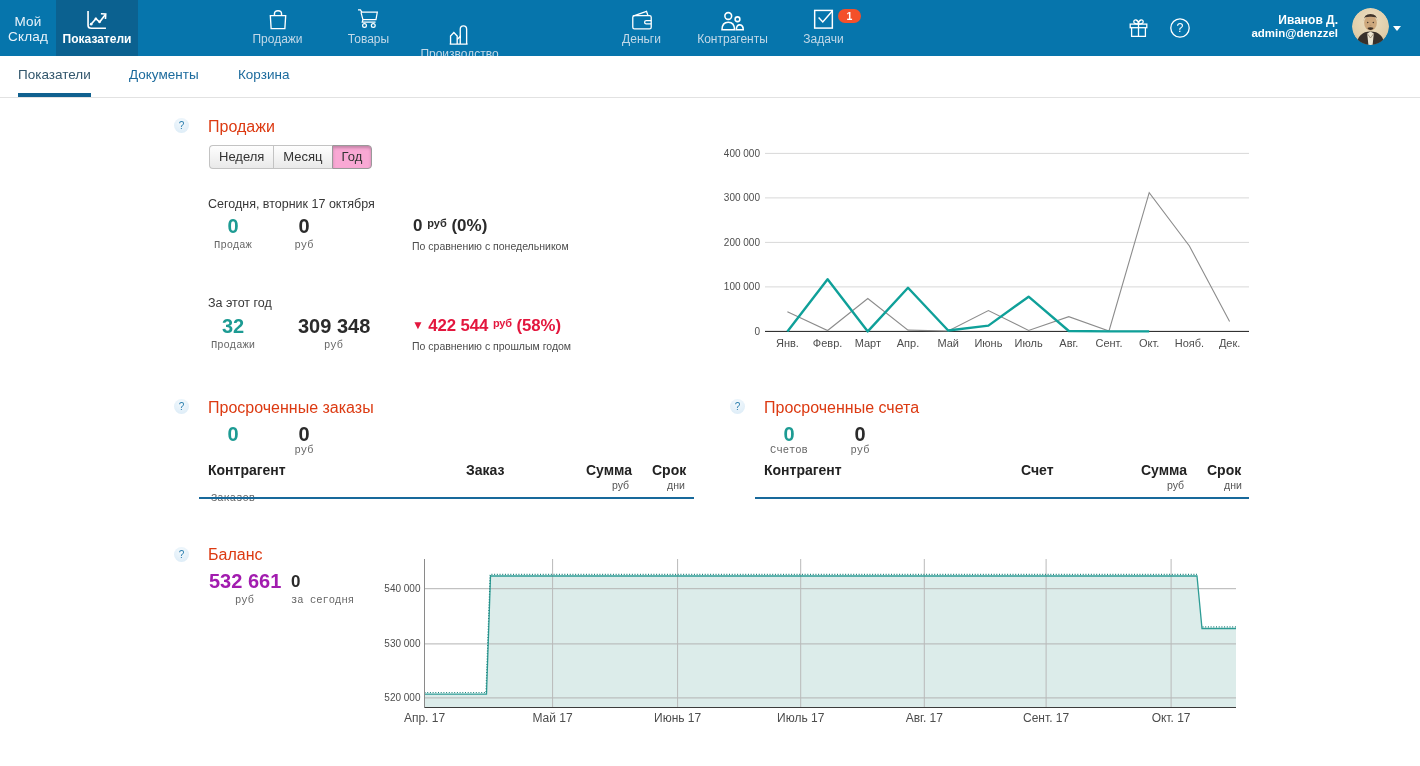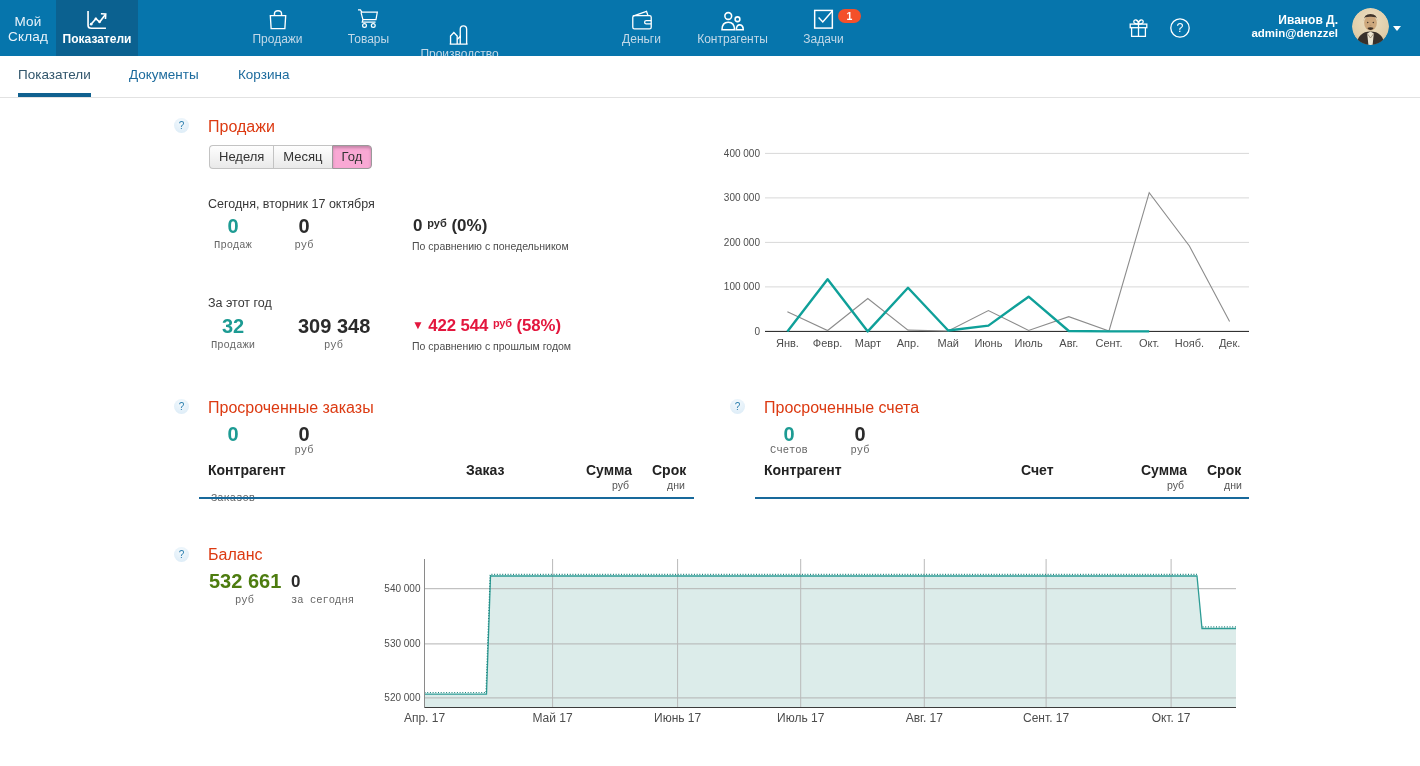--- a/index.html
+++ b/index.html
@@ -246,21 +246,21 @@
   <div class="thead" style="left:764px; top:462px;">Контрагент</div>
   <div class="thead" style="left:1021px; top:462px;">Счет</div>
   <div class="thead" style="left:1141px; top:462px;">Сумма</div>
   <div class="thead" style="left:1207px; top:462px;">Срок</div>
   <div class="tsub" style="left:1167px; top:479px;">руб</div>
   <div class="tsub" style="left:1224px; top:479px;">дни</div>
   <div class="tline" style="left:755px; top:497px; width:494px;"></div>
 
   <div class="help" style="left:174px; top:547px;">?</div>
   <div class="h1" style="left:208px; top:546px;">Баланс</div>
-  <div style="position:absolute; left:209px; top:571px; font-size:20px; font-weight:bold; color:#4d7c0f; line-height:20px;">532 661</div>
+  <div style="position:absolute; left:209px; top:571px; font-size:20px; font-weight:bold; color:#a21caf; line-height:20px;">532 661</div>
   <div class="cap" style="left:209px; top:594px; width:71px; text-align:center;">руб</div>
   <div style="position:absolute; left:291px; top:572px; font-size:17px; font-weight:bold; color:#2b2b2b;">0</div>
   <div class="cap" style="left:291px; top:594px;">за сегодня</div>
 
   <svg id="balchart" style="position:absolute; left:375px; top:555px;" width="880" height="180" viewBox="0 0 880 180">
       <path d="M49.5,139.1 L111.5,139.1 L115.5,21 L822,21 L827,73.5 L861,73.5 L861,152.5 L49.5,152.5 Z" fill="#dcecea"></path>
       <line x1="49.5" y1="33.7" x2="861" y2="33.7" stroke="#b3b3b3" stroke-width="1"></line>
       <text x="45.5" y="37.2" text-anchor="end" font-size="10" fill="#4d4d4d">540 000</text>
       <line x1="49.5" y1="88.9" x2="861" y2="88.9" stroke="#b3b3b3" stroke-width="1"></line>
       <text x="45.5" y="92.4" text-anchor="end" font-size="10" fill="#4d4d4d">530 000</text>

